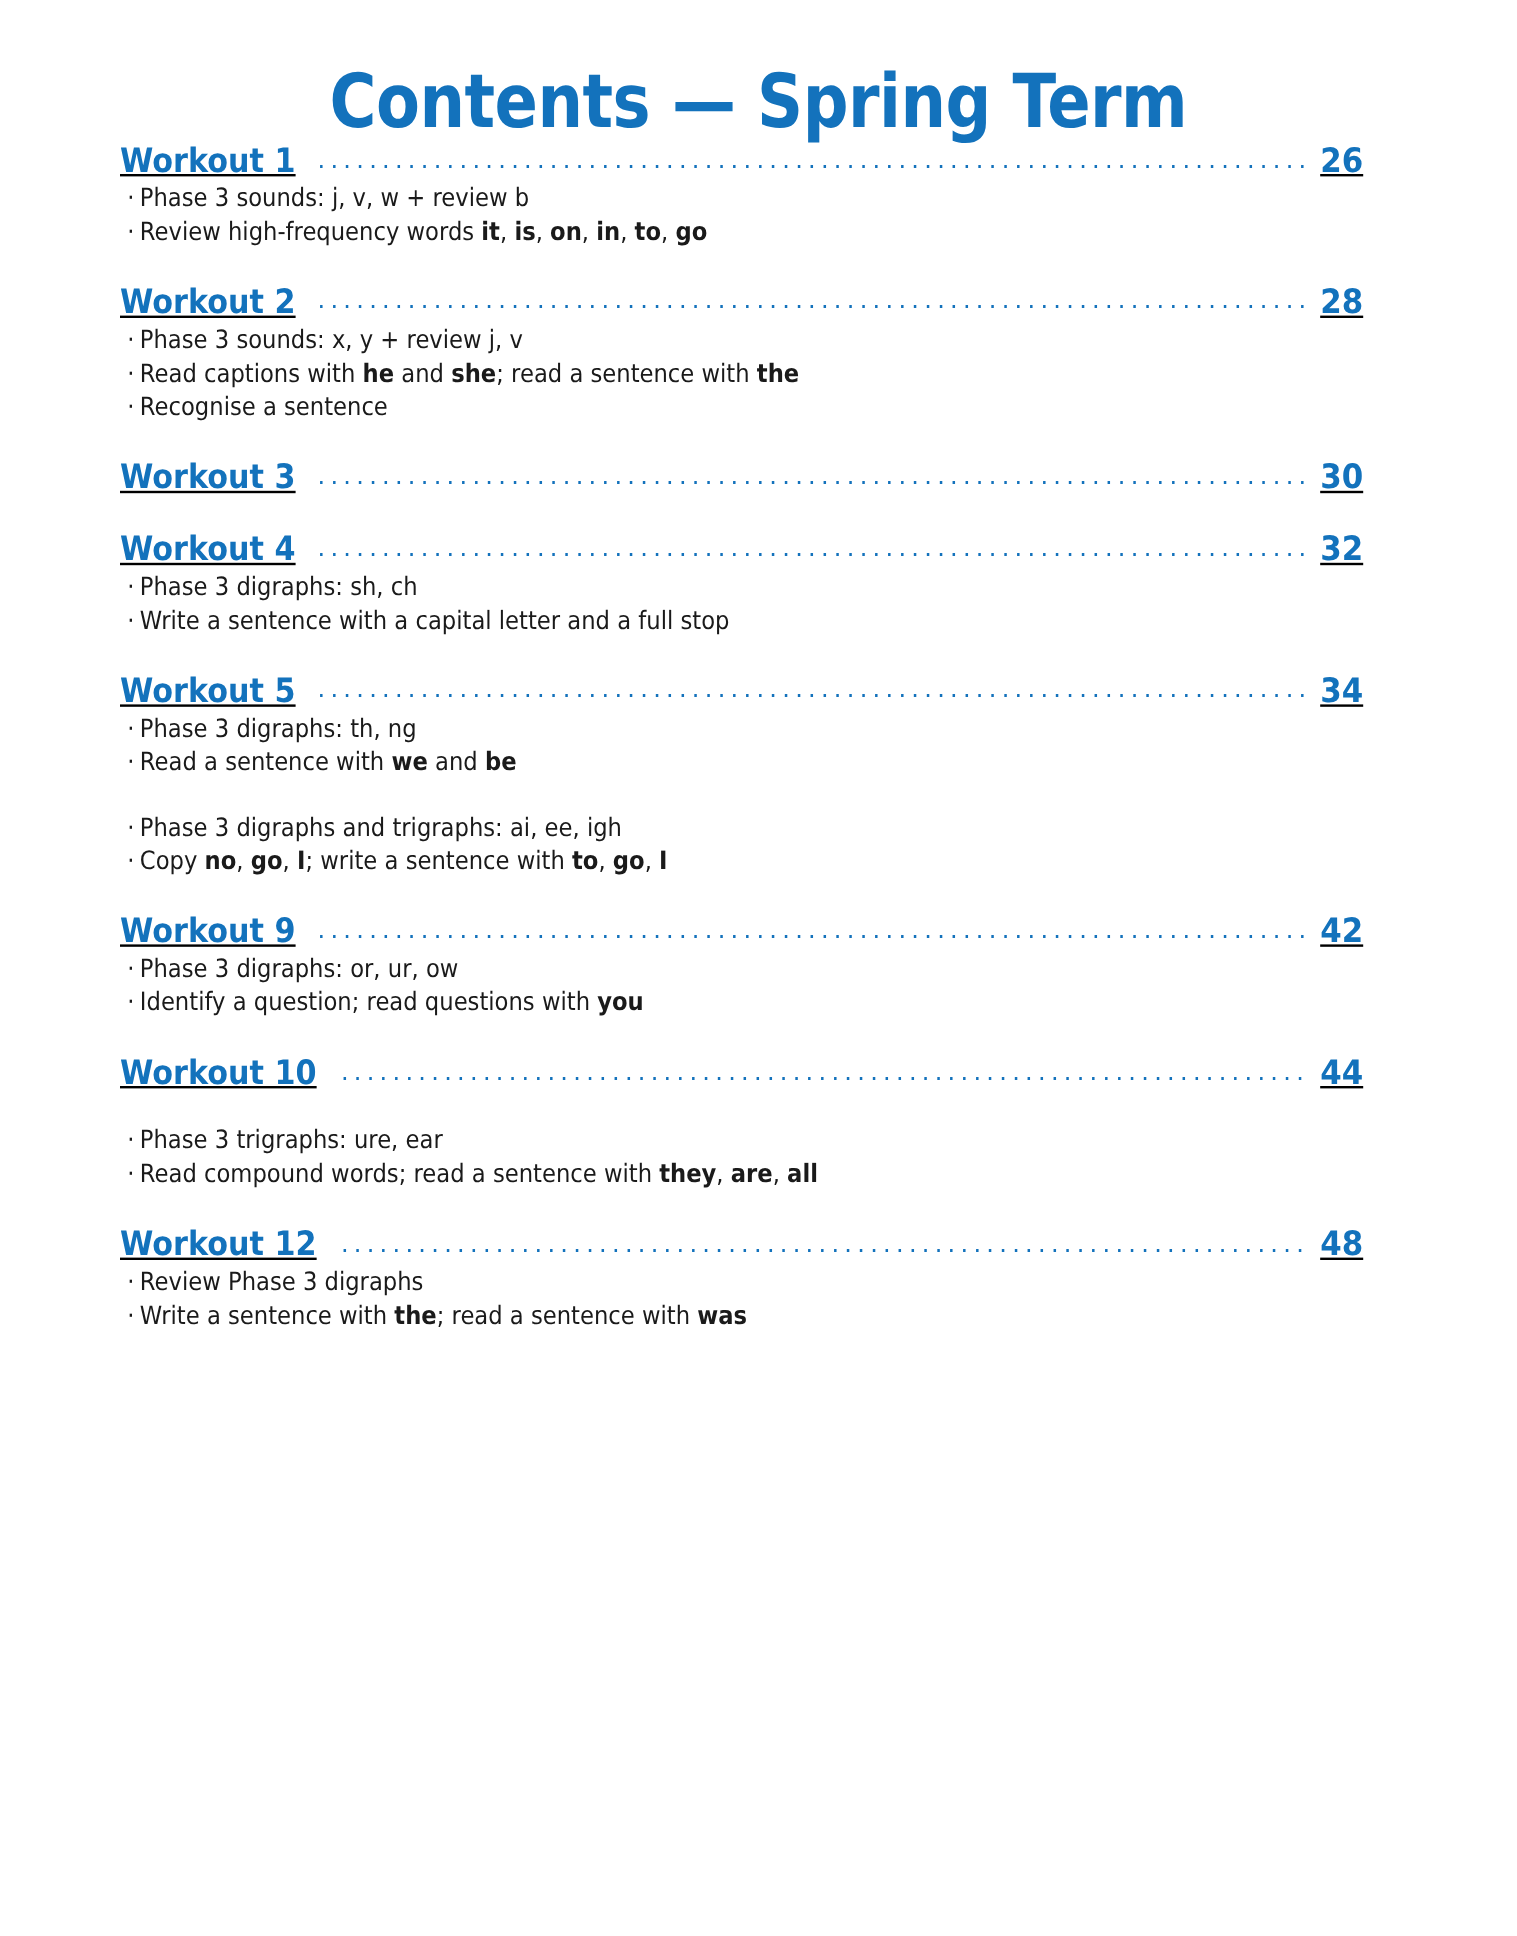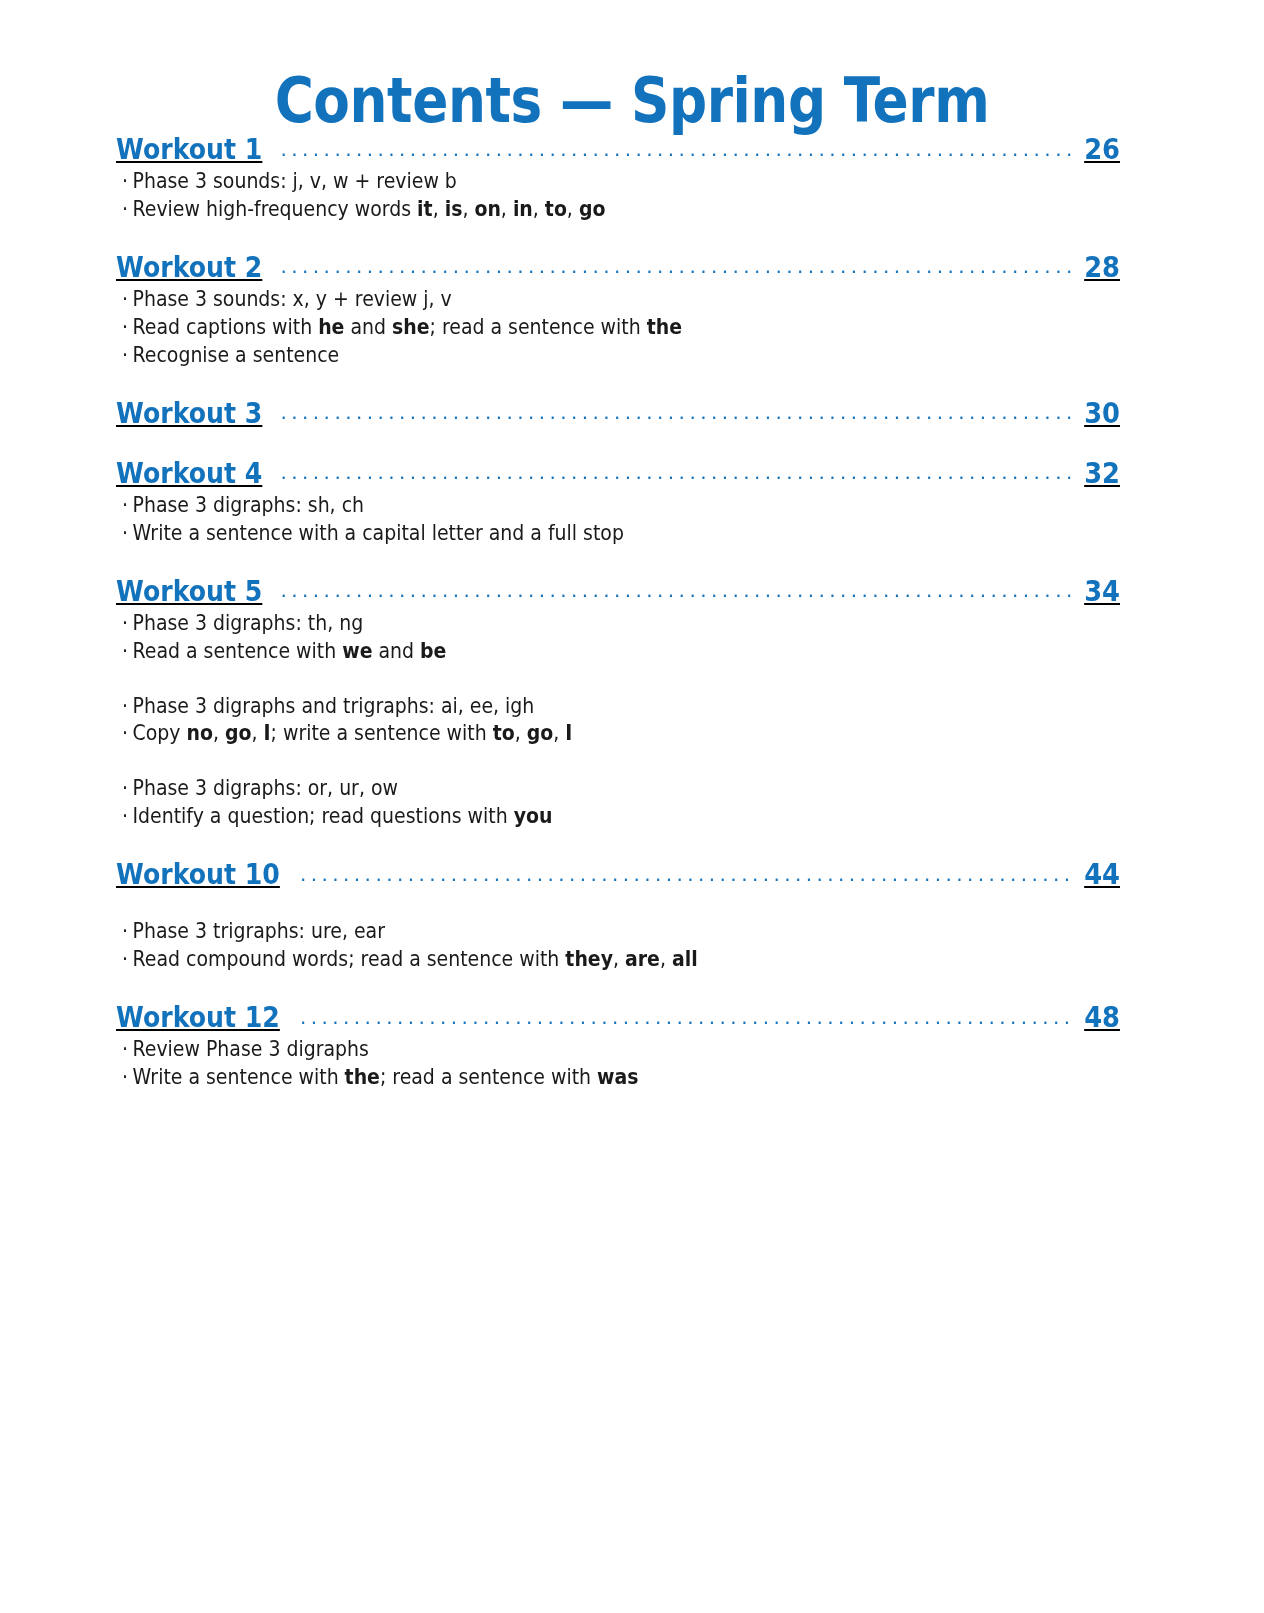--- a/index.html
+++ b/index.html
@@ -13,21 +13,21 @@
     font-family: "Liberation Sans", sans-serif;
     -webkit-font-smoothing: antialiased;
   }
 
   .page {
     position: relative;
     width: 1264px;
     height: 1613px;
     background: #ffffff;
     box-sizing: border-box;
-    padding: 16px;
+    padding: 0;
     overflow: hidden;
   }
 
   .page-title {
     text-align: center;
     color: #1372bc;
     font-family: "DejaVu Sans", sans-serif;
     font-weight: bold;
     font-size: 62px;
     letter-spacing: -0.5px;
@@ -195,20 +195,25 @@
           <li class="bullet"><span class="dot">·</span><span>Read a sentence with </span><b>we</b><span> and </span><b>be</b></li>
         </ul>
       </li>
       <li class="toc-entry">
         <ul class="bullets">
           <li class="bullet"><span class="dot">·</span><span>Phase 3 digraphs and trigraphs: ai, ee, igh</span></li>
           <li class="bullet"><span class="dot">·</span><span>Copy </span><b>no</b><span>, </span><b>go</b><span>, </span><b>I</b><span>; write a sentence with </span><b>to</b><span>, </span><b>go</b><span>, </span><b>I</b></li>
         </ul>
       </li>
       <li class="toc-entry">
+        <div class="entry-head">
+          <span class="entry-title">Workout 9</span>
+          <span class="leader"></span>
+          <span class="entry-page">42</span>
+        </div>
         <ul class="bullets">
           <li class="bullet"><span class="dot">·</span><span>Phase 3 digraphs: or, ur, ow</span></li>
           <li class="bullet"><span class="dot">·</span><span>Identify a question; read questions with </span><b>you</b></li>
         </ul>
       </li>
       <li class="toc-entry">
         <div class="entry-head">
           <span class="entry-title">Workout 10</span>
           <span class="leader"></span>
           <span class="entry-page">44</span>

